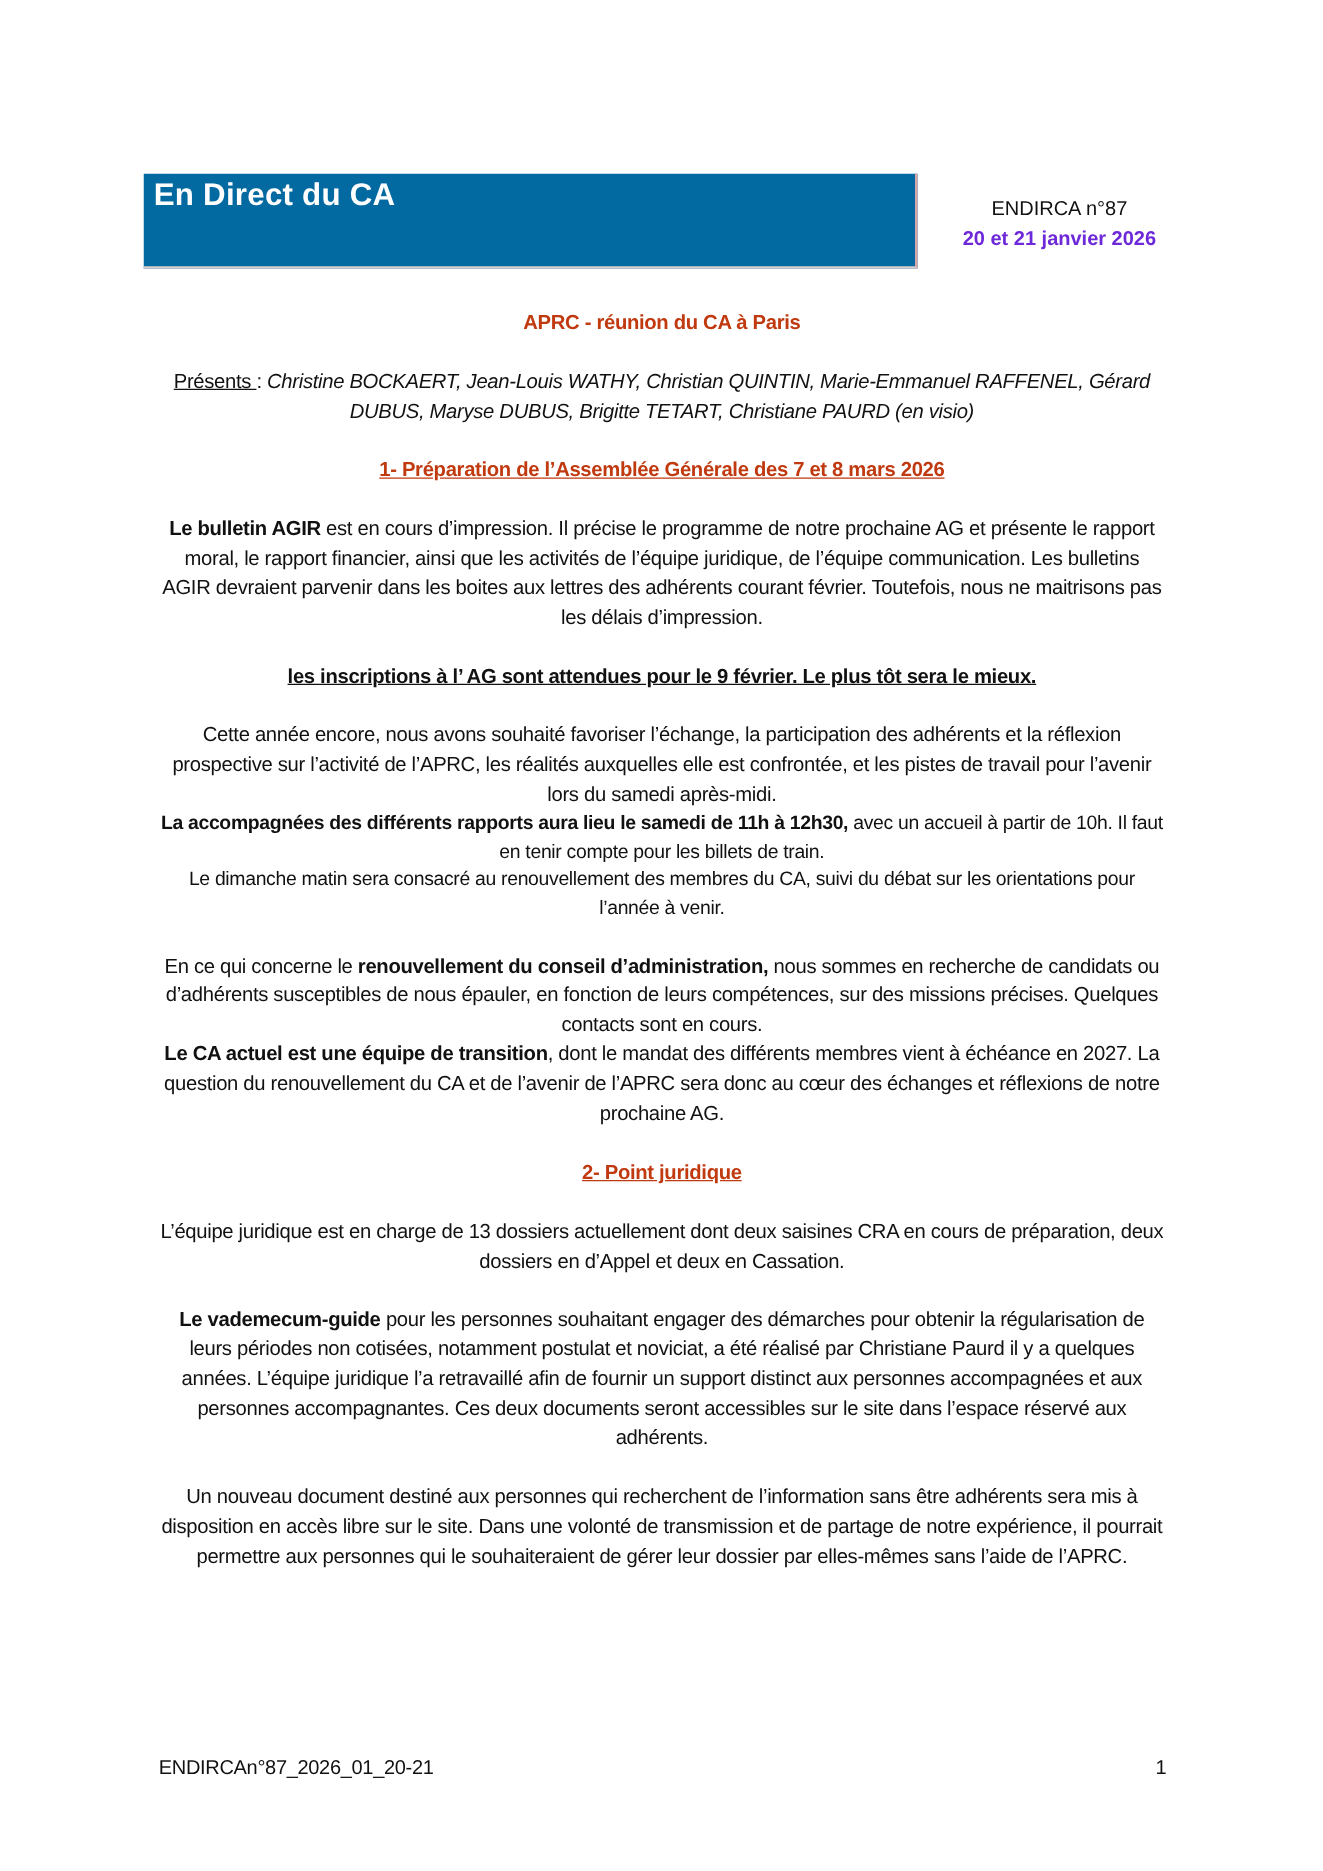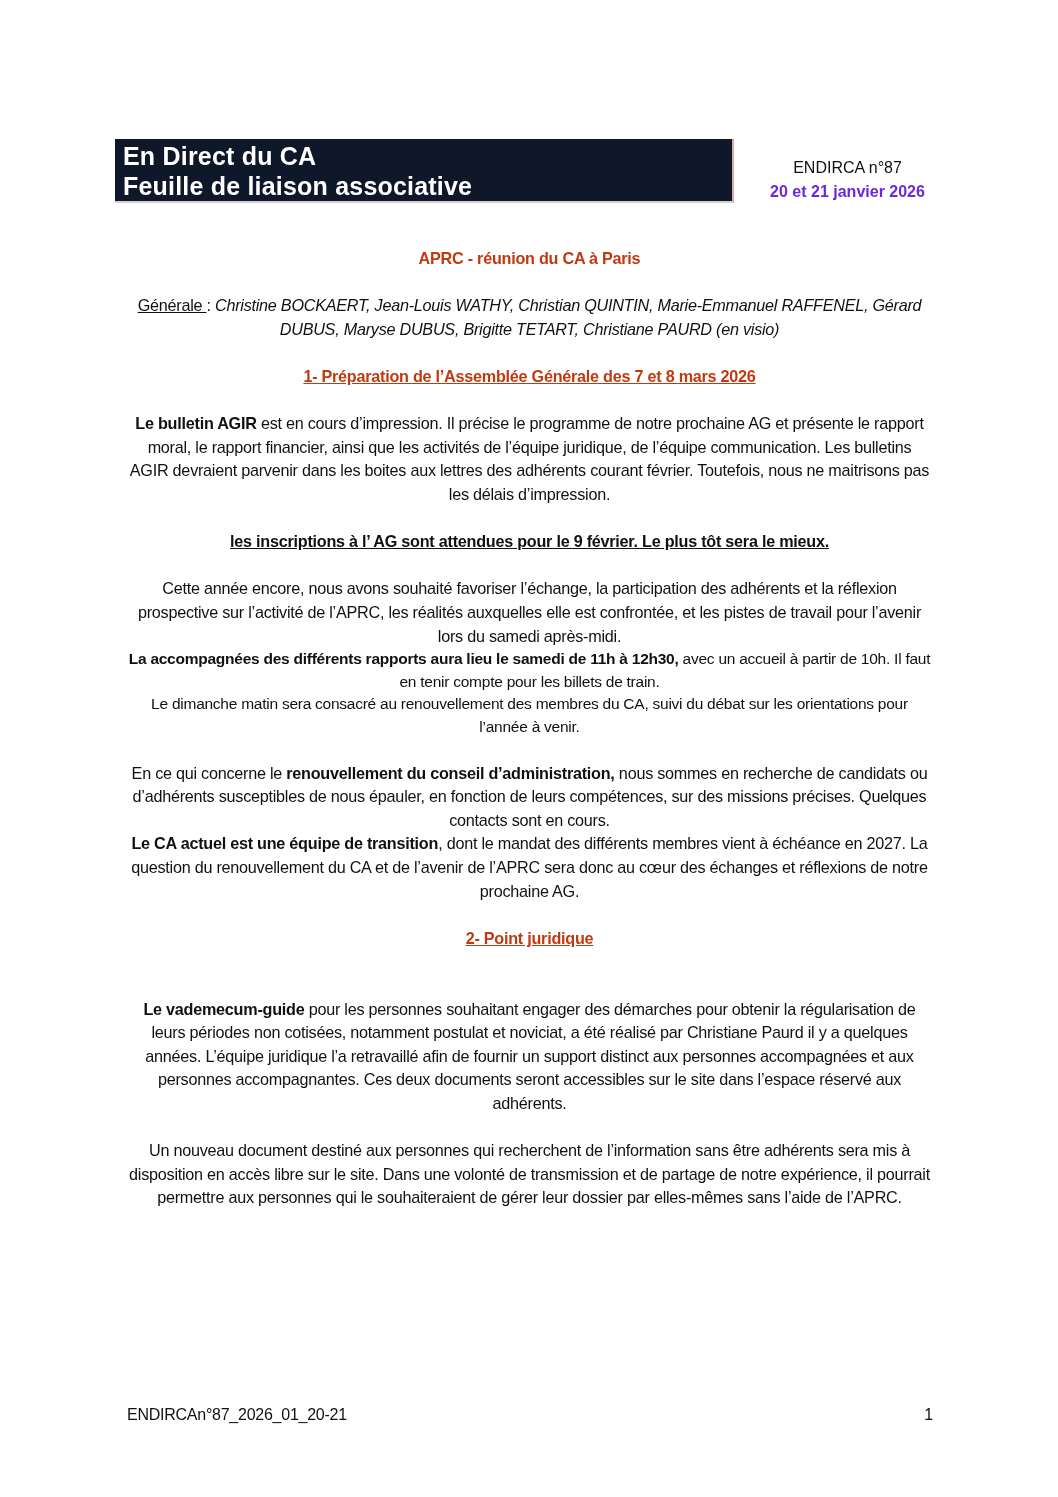--- a/index.html
+++ b/index.html
@@ -1,20 +1,20 @@
 <!DOCTYPE html>
 <html><head>
 <meta charset="utf-8">
 <style>
   html, body { margin: 0; padding: 0; background: #ffffff; }
   body { width: 1058px; height: 1497px; position: relative; overflow: hidden;
          font-family: "Liberation Sans Narrow", "Liberation Sans", sans-serif; color: #111; }
   .page { position: absolute; left: 0; top: 0; width: 1058px; height: 1497px; }
-  .banner { position: absolute; left: 115px; top: 139px; width: 619px; height: 64px;
-            background: #0f172a; border-right: 2px solid #d8a7a6; border-bottom: 2px solid #d8d0d0;
+  .banner { position: absolute; left: 115px; top: 139px; width: 619px; height: 76px;
+            background: #0369a1; border-right: 2px solid #d8a7a6; border-bottom: 2px solid #d8d0d0;
             box-sizing: border-box; }
   .banner .l1, .banner .l2 { position: absolute; left: 8px; color: #fff; font-family: "Liberation Sans", sans-serif;
             font-weight: bold; font-size: 25px; letter-spacing: 0.2px; }
   .banner .l1 { top: 3px; }
   .banner .l2 { top: 33px; }
   .issue { position: absolute; top: 129px; left: 760px; width: 175px; text-align: center;
            font-size: 16px; line-height: 24px; }
   .issue .num { color: #111; margin-top: 27px; }
   .issue .date { color: #6d28d9; font-weight: bold; }
   .content { position: absolute; left: 127px; top: 247px; width: 805px; font-size: 16.2px; line-height: 23.6px; }
@@ -29,48 +29,48 @@
   .footer .pg { position: absolute; right: 0; top: 0; }
   .condensed { letter-spacing: -0.25px; }
 </style>
 </head>
 <body>
 
 <div class="page">
 
   <div class="banner">
     <div class="l1">En Direct du CA</div>
-    <div class="l2">Feuille de liaison associative</div>
   </div>
 
   <div class="issue">
     <div class="num">ENDIRCA n°87</div>
     <div class="date">20 et 21 janvier 2026</div>
   </div>
 
   <div class="content condensed">
     <p class="red">APRC - réunion du CA à Paris</p>
     <div class="gap"></div>
-    <p><span class="u">Générale </span><span>: </span><span class="i">Christine BOCKAERT, Jean-Louis WATHY, Christian QUINTIN, Marie-Emmanuel RAFFENEL, Gérard DUBUS, Maryse DUBUS, Brigitte TETART, Christiane PAURD (en visio)</span></p>
+    <p><span class="u">Présents </span><span>: </span><span class="i">Christine BOCKAERT, Jean-Louis WATHY, Christian QUINTIN, Marie-Emmanuel RAFFENEL, Gérard DUBUS, Maryse DUBUS, Brigitte TETART, Christiane PAURD (en visio)</span></p>
     <div class="gap"></div>
     <p class="red u">1- Préparation de l’Assemblée Générale des 7 et 8 mars 2026</p>
     <div class="gap"></div>
     <p><span class="b">Le bulletin AGIR</span><span> est en cours d’impression. Il précise le programme de notre prochaine AG et présente le rapport moral, le rapport financier, ainsi que les activités de l’équipe juridique, de l’équipe communication. Les bulletins AGIR devraient parvenir dans les boites aux lettres des adhérents courant février. Toutefois, nous ne maitrisons pas les délais d’impression.</span></p>
     <div class="gap"></div>
     <p class="b u">les inscriptions à  l’ AG sont attendues pour le 9 février. Le plus tôt sera le mieux.</p>
     <div class="gap"></div>
     <p>Cette année encore, nous avons souhaité favoriser l’échange, la participation des adhérents et la réflexion prospective sur l’activité de l’APRC, les réalités auxquelles elle est confrontée, et les pistes de travail pour l’avenir lors du samedi après-midi.</p>
     <p class="small"><span class="b">La accompagnées des différents rapports aura lieu le samedi de 11h à 12h30,</span><span> avec un accueil à partir de 10h. Il faut en tenir compte pour les billets de train.</span></p>
     <p class="small">Le dimanche matin sera consacré au renouvellement des membres du CA, suivi du débat sur les orientations pour l’année à venir.</p>
     <div class="gap"></div>
     <p><span>En ce qui concerne le </span><span class="b">renouvellement du conseil d’administration,</span><span> nous sommes en recherche de candidats ou d’adhérents susceptibles de nous épauler, en fonction de leurs compétences, sur des missions précises. Quelques contacts sont en cours.</span></p>
     <p><span class="b">Le CA actuel est une équipe de transition</span><span>, dont le mandat des différents membres vient à échéance en 2027. La question du renouvellement du CA et de l’avenir de l’APRC sera donc au cœur des échanges et réflexions de notre prochaine AG.</span></p>
     <div class="gap"></div>
     <p class="red u">2- Point juridique</p>
     <div class="gap"></div>
+    <p>L’équipe juridique est en charge de 13 dossiers actuellement dont deux saisines CRA en cours de préparation, deux dossiers en d’Appel et deux en Cassation.</p>
     <div class="gap"></div>
     <p><span class="b">Le vademecum-guide</span><span> pour les personnes souhaitant engager des démarches pour obtenir la régularisation de leurs périodes non cotisées, notamment postulat et noviciat, a été réalisé par Christiane Paurd il y a quelques années. L’équipe juridique l’a retravaillé afin de fournir un support distinct aux personnes accompagnées et aux personnes accompagnantes. Ces deux documents seront accessibles sur le site dans l’espace réservé aux adhérents.</span></p>
     <div class="gap"></div>
     <p>Un nouveau document destiné aux personnes qui recherchent de l’information sans être adhérents sera mis à disposition en accès libre sur le site. Dans une volonté de transmission et de partage de notre expérience, il pourrait permettre aux personnes qui le souhaiteraient de gérer leur dossier par elles-mêmes sans l’aide de l’APRC.</p>
   </div>
 
   <div class="footer condensed">
     <span>ENDIRCAn°87_2026_01_20-21</span>
     <span class="pg">1</span>
   </div>

